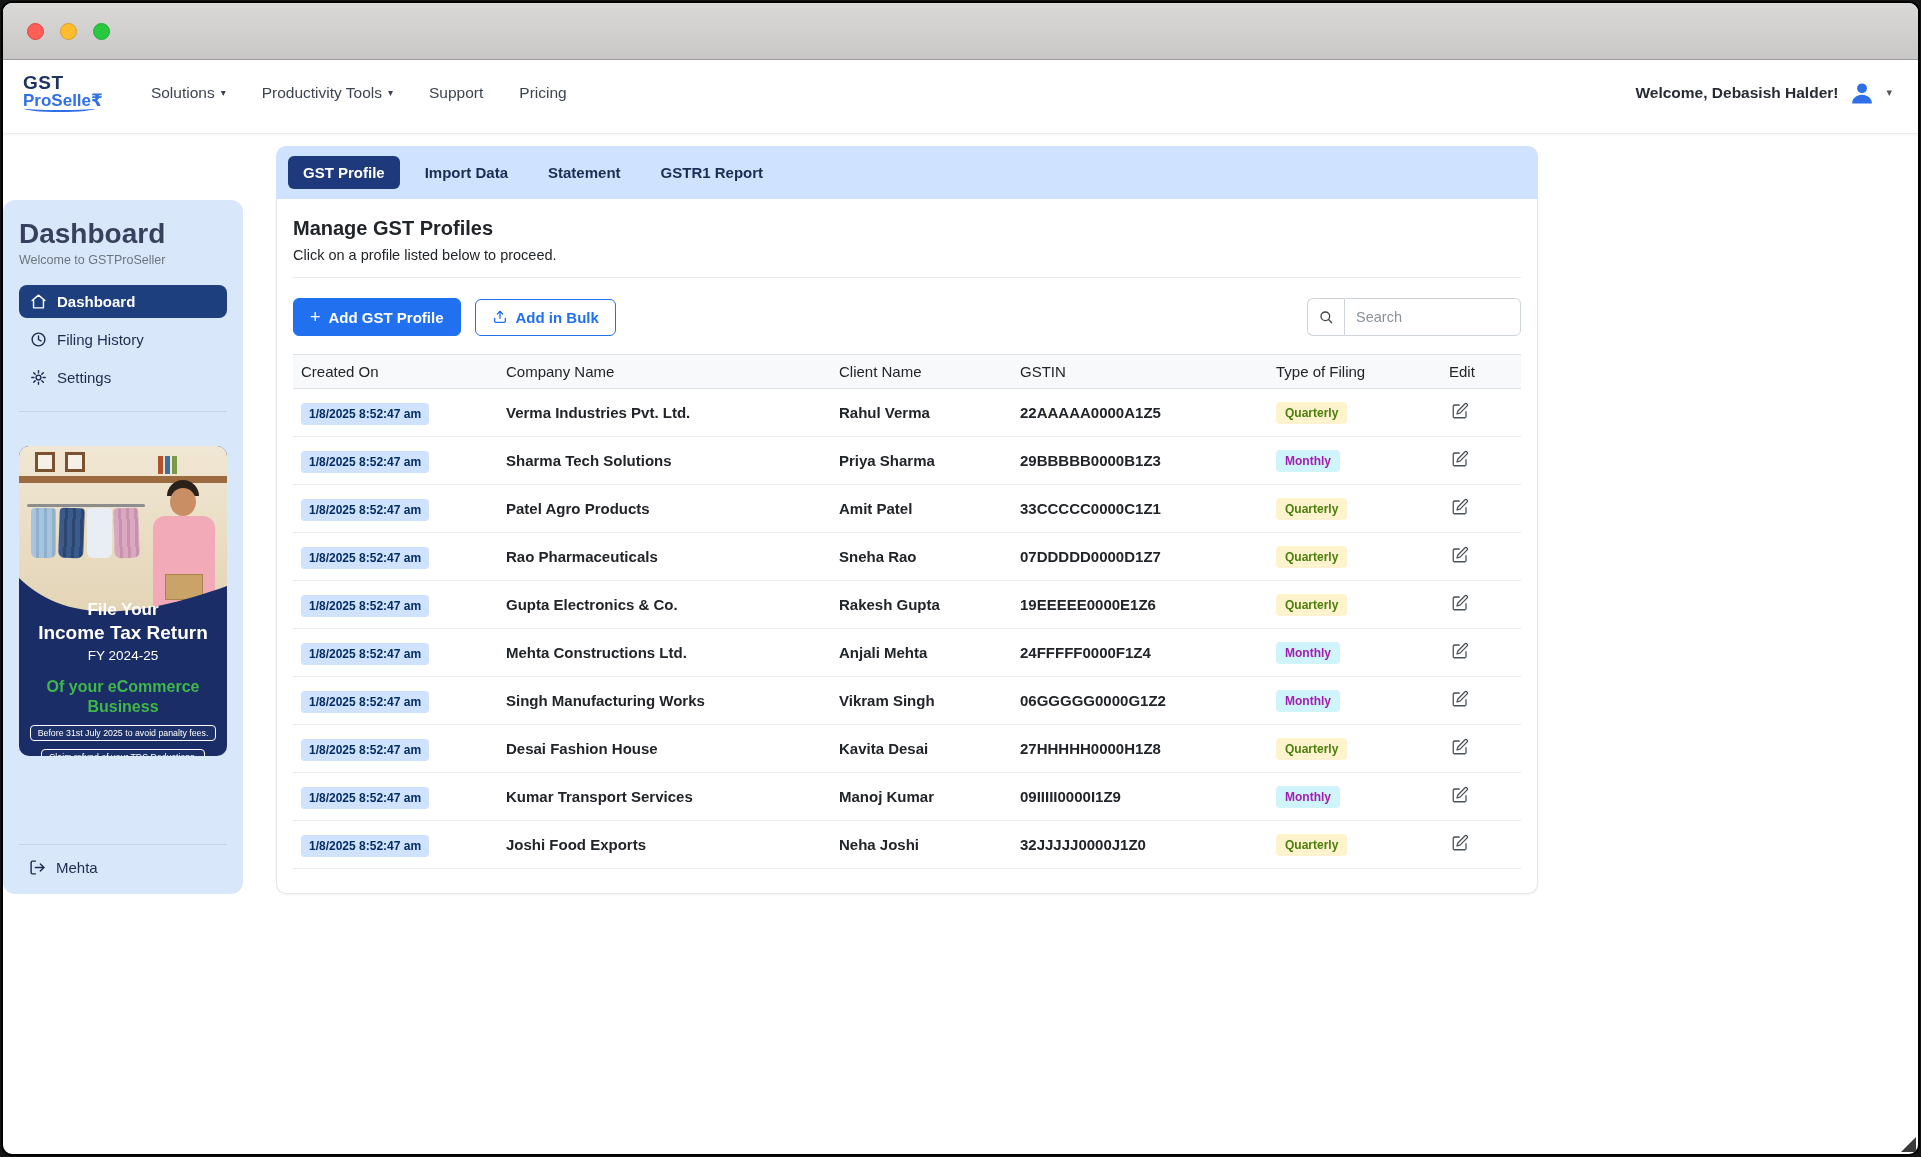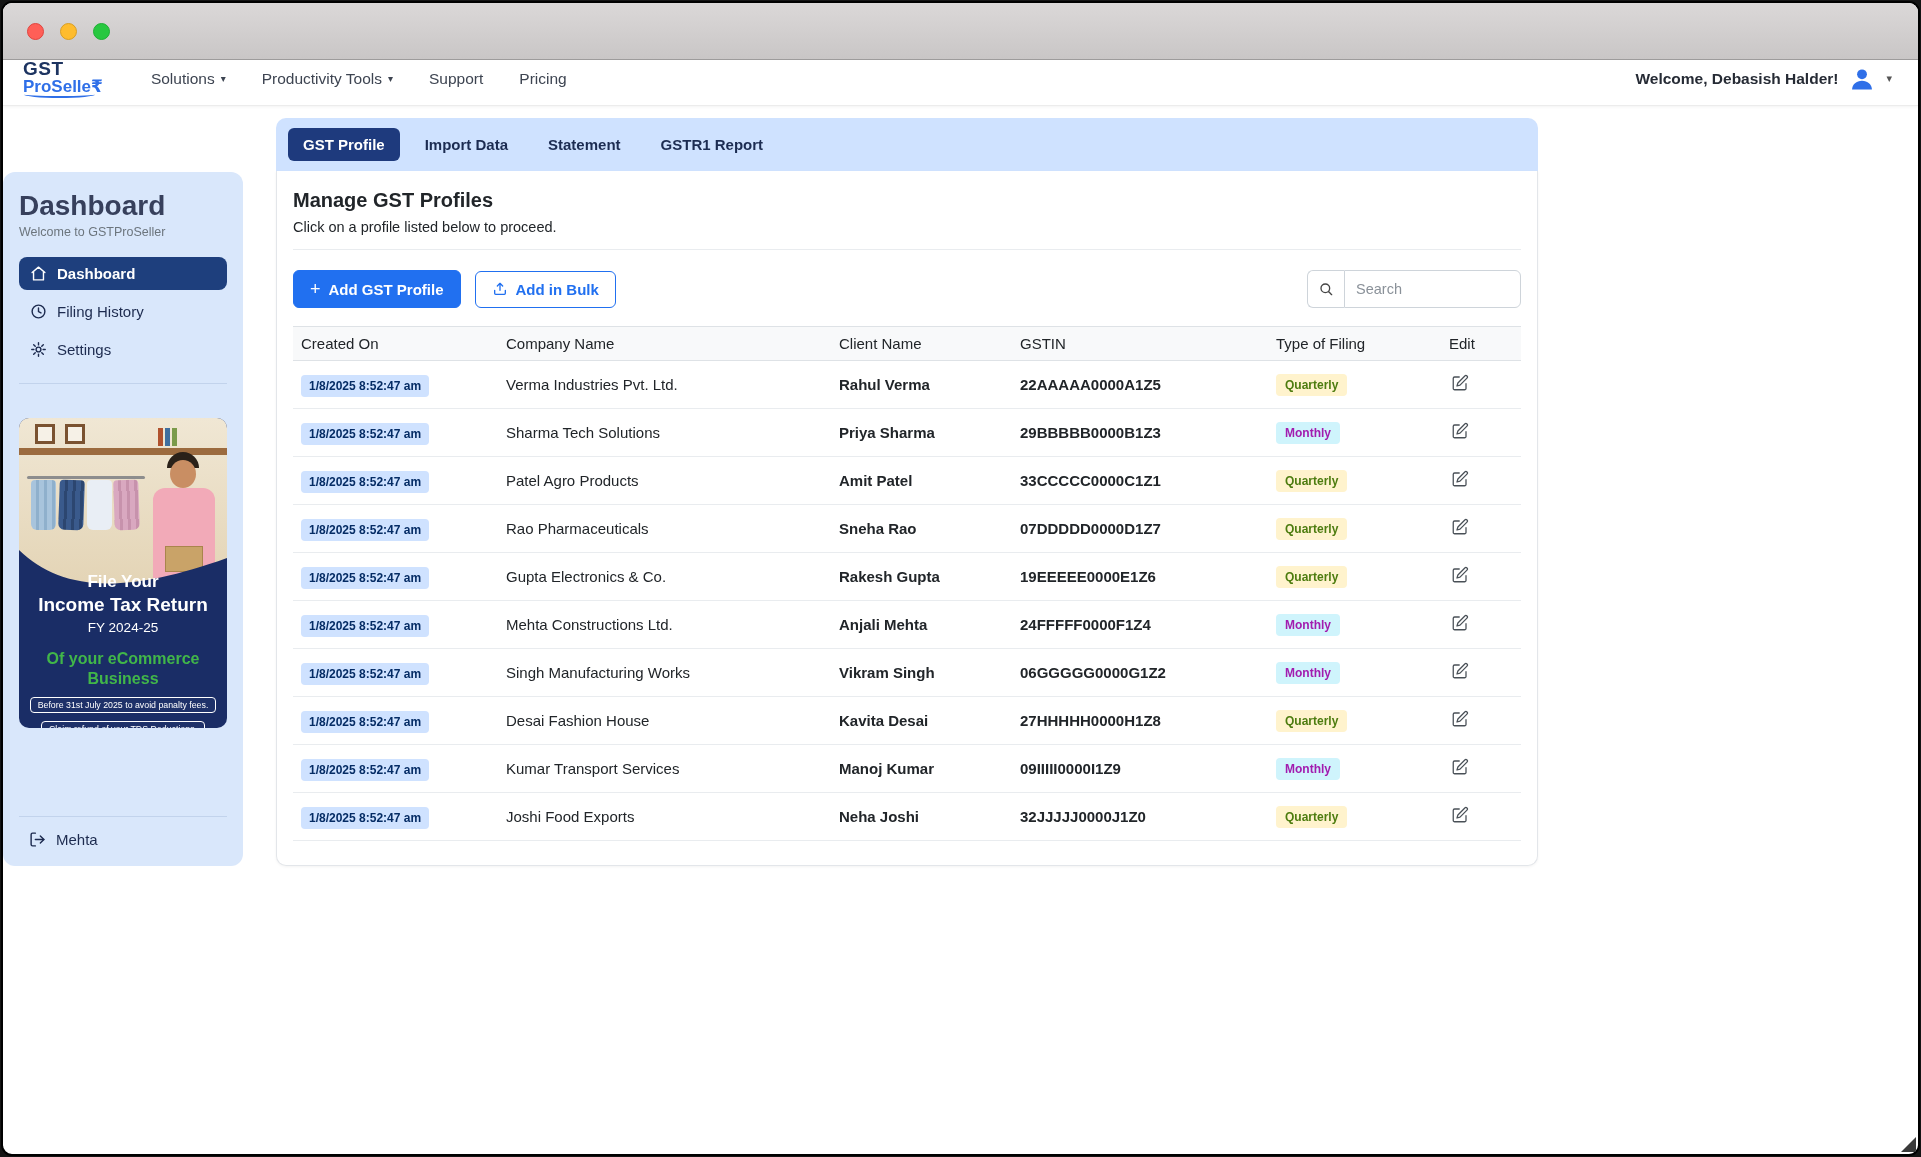--- a/index.html
+++ b/index.html
@@ -24,21 +24,21 @@
     border-bottom:1px solid #9f9d9d;
     display:flex; align-items:center;
     padding-left:24px; gap:16px;
   }
   .light { width:17px; height:17px; border-radius:50%; display:inline-block; cursor:pointer; }
   .light.red    { background:#ff5f57; border:1px solid #e0443e; }
   .light.yellow { background:#febc2e; border:1px solid #d89e24; }
   .light.green  { background:#28c840; border:1px solid #1faf34; }
   
   .topnav {
-    height:46px; background:#fff;
+    height:74px; background:#fff;
     display:flex; align-items:center;
     padding:0 26px 8px 20px;
     border-bottom:1px solid #ececec;
     box-shadow:0 1px 3px rgba(0,0,0,.05);
     position:relative; z-index:5;
   }
   .logo { display:flex; flex-direction:column; line-height:1; margin-right:48px; cursor:pointer; }
   .logo-gst { font-size:19px; font-weight:800; color:#1d3461; letter-spacing:.5px; }
   .logo-pro { font-size:17px; font-weight:700; color:#2f6fe8; position:relative; padding-bottom:3px; }
   .logo-pro::after { content:""; position:absolute; left:1px; right:8px; bottom:0; height:5px;
@@ -128,21 +128,21 @@
     font-size:14.5px; color:#333; outline:none; font-family:inherit; }
   .search-input::placeholder { color:#8a9199; }
   
   table.profiles { width:100%; border-collapse:collapse; }
   .profiles th { text-align:left; font-size:15px; font-weight:500; color:#212529; padding:8px 8px;
     background:#f8f9fa; border-top:1px solid #dee2e6; border-bottom:1px solid #dee2e6; }
   .profiles td { padding:11px 8px; border-bottom:1px solid #e9ecef; font-size:15px; color:#212529; vertical-align:middle; }
   .profiles tr { cursor:pointer; }
   .date-badge { background:#cfe2ff; color:#052c65; font-weight:700; font-size:12px; padding:4px 8px;
     border-radius:4px; white-space:nowrap; }
-  td.company { font-weight:400;margin-left:29px; }
+  td.company { font-weight:700;margin-left:29px; }
   td.client, td.gstin { font-weight:700; }
   .badge { font-weight:700; font-size:12px; padding:4px 9px; border-radius:4px; display:inline-block; }
   .badge-q { background:#fff3cd; color:#4d7c0f; }
   .badge-m { background:#cff4fc; color:#a21caf; }
   .edit-btn { background:none; border:none; cursor:pointer; color:#495057; padding:2px; }
   .edit-btn svg { width:18px; height:18px; }
   
   .resize-grip { position:absolute; right:2px; bottom:2px; width:0; height:0;
     border-left:15px solid transparent; border-bottom:15px solid #3a3a3a; cursor:nwse-resize; }
 </style>

